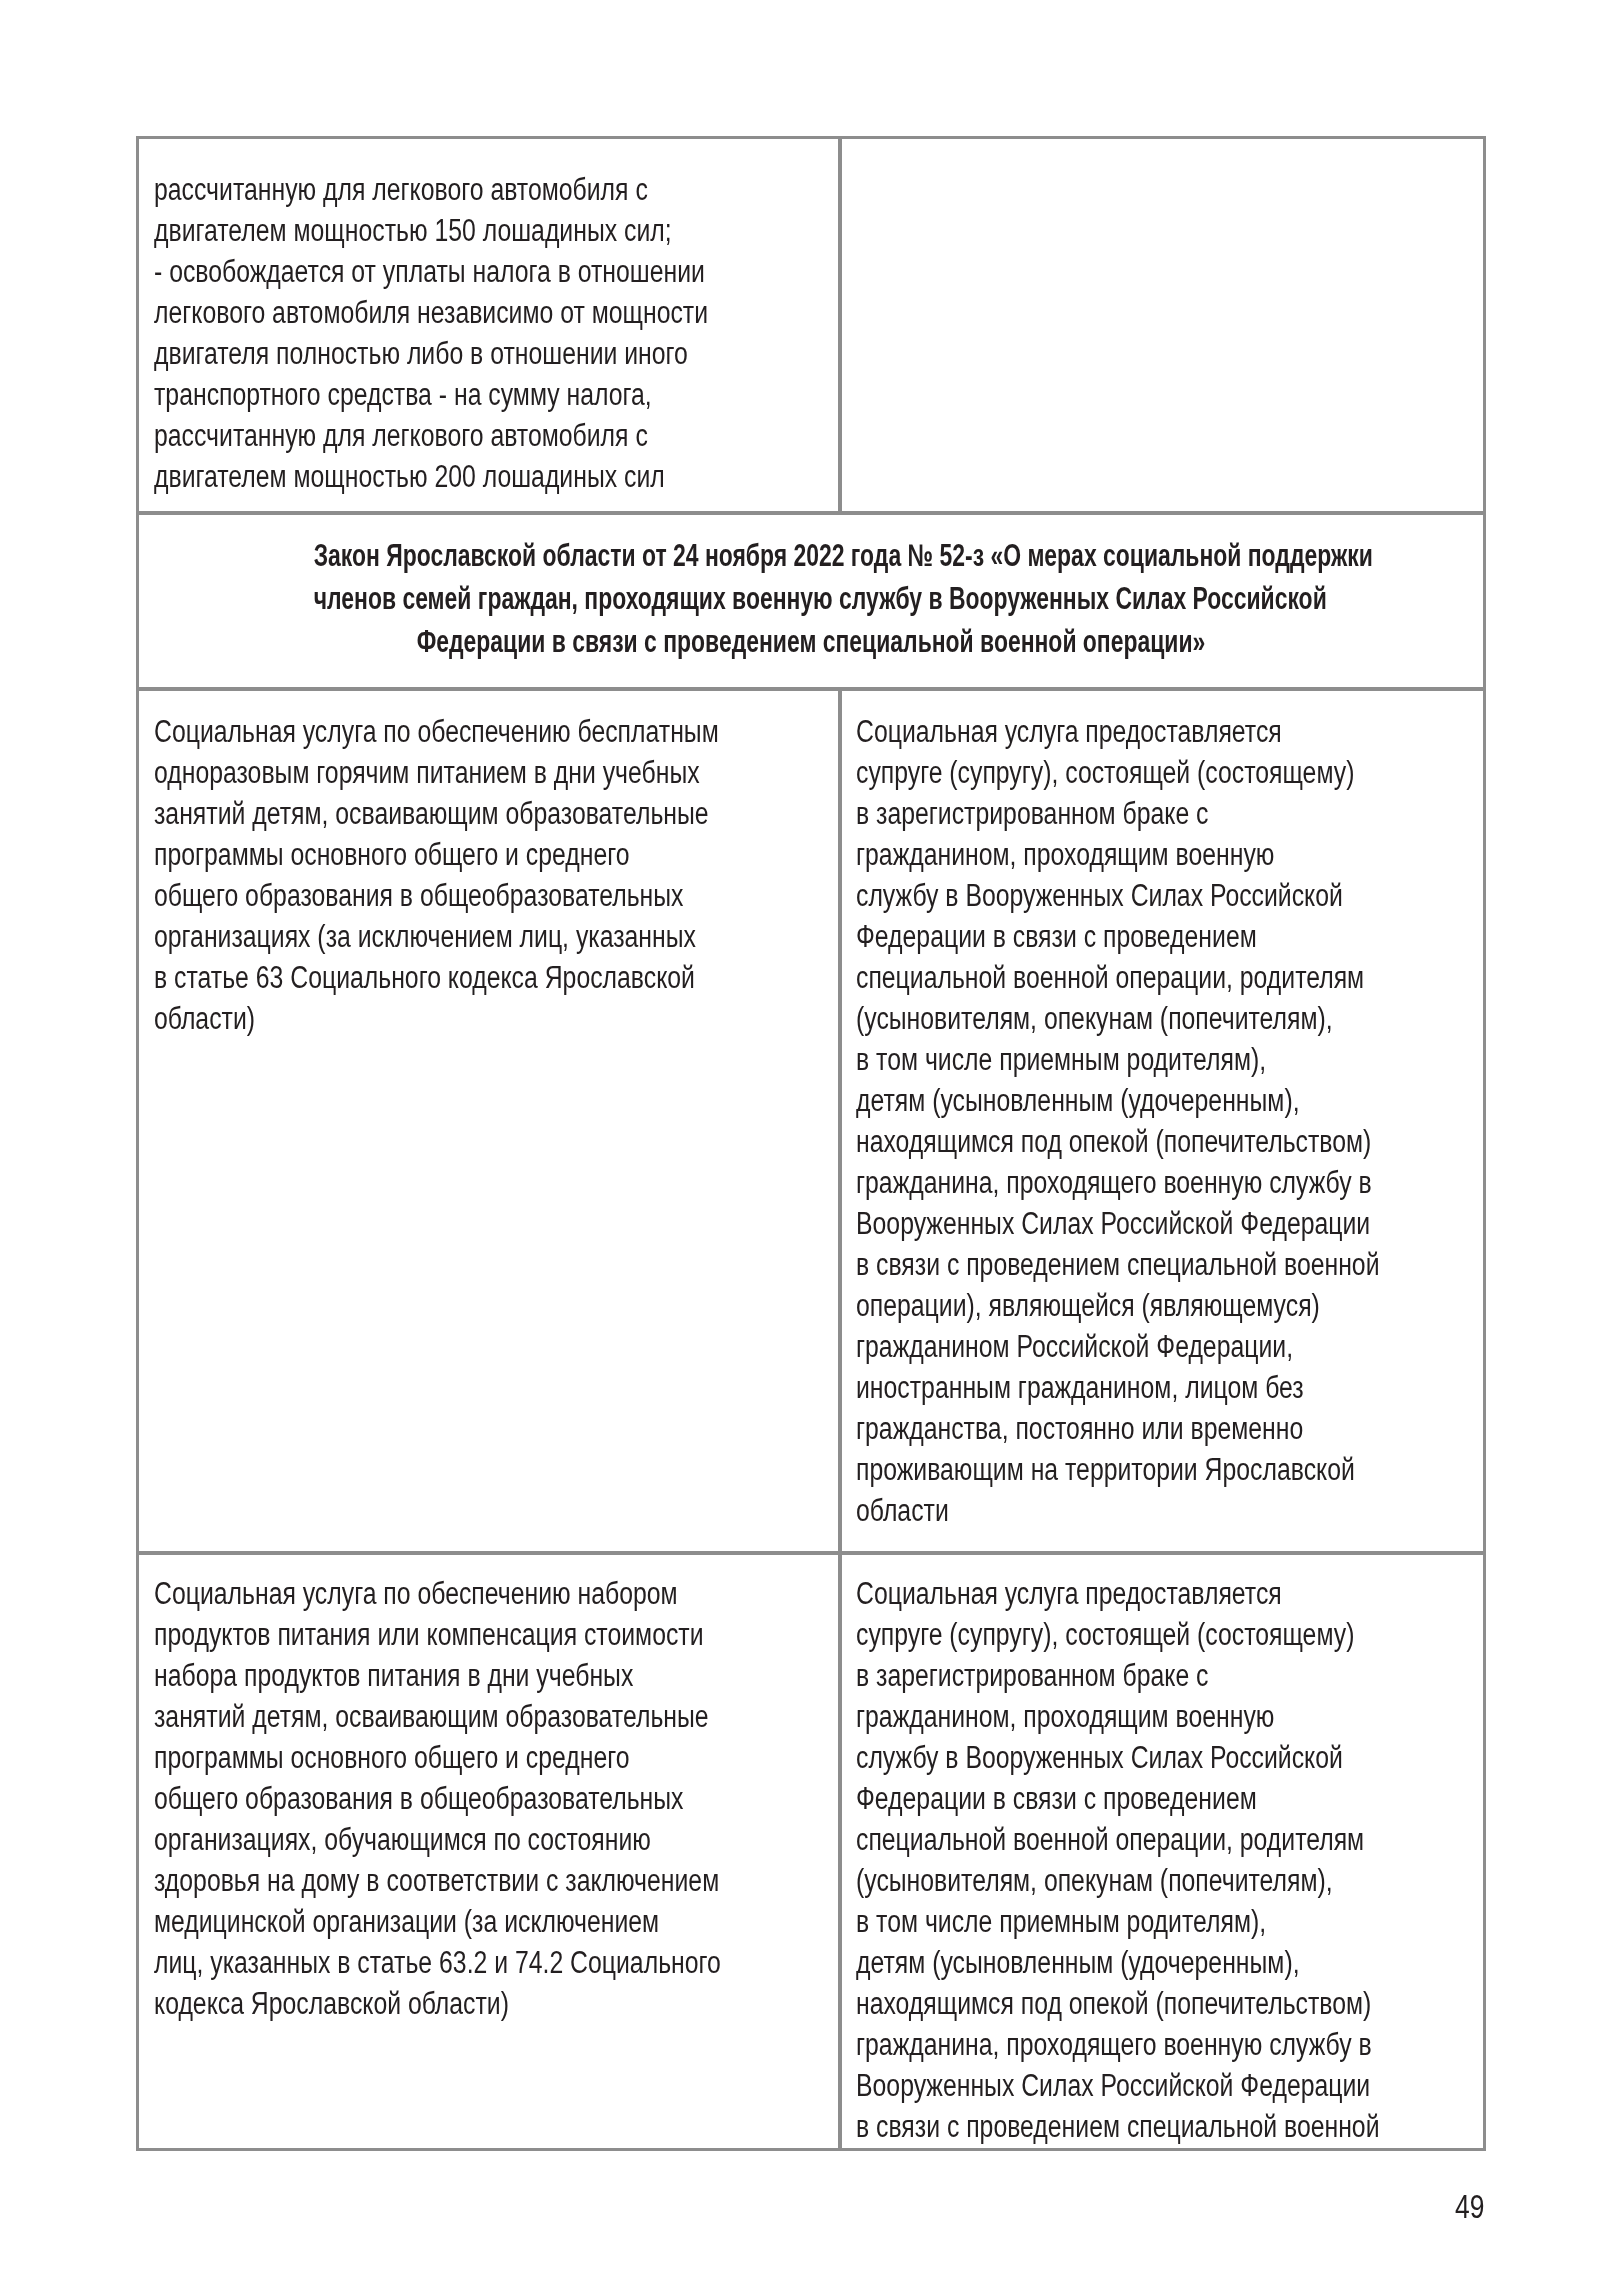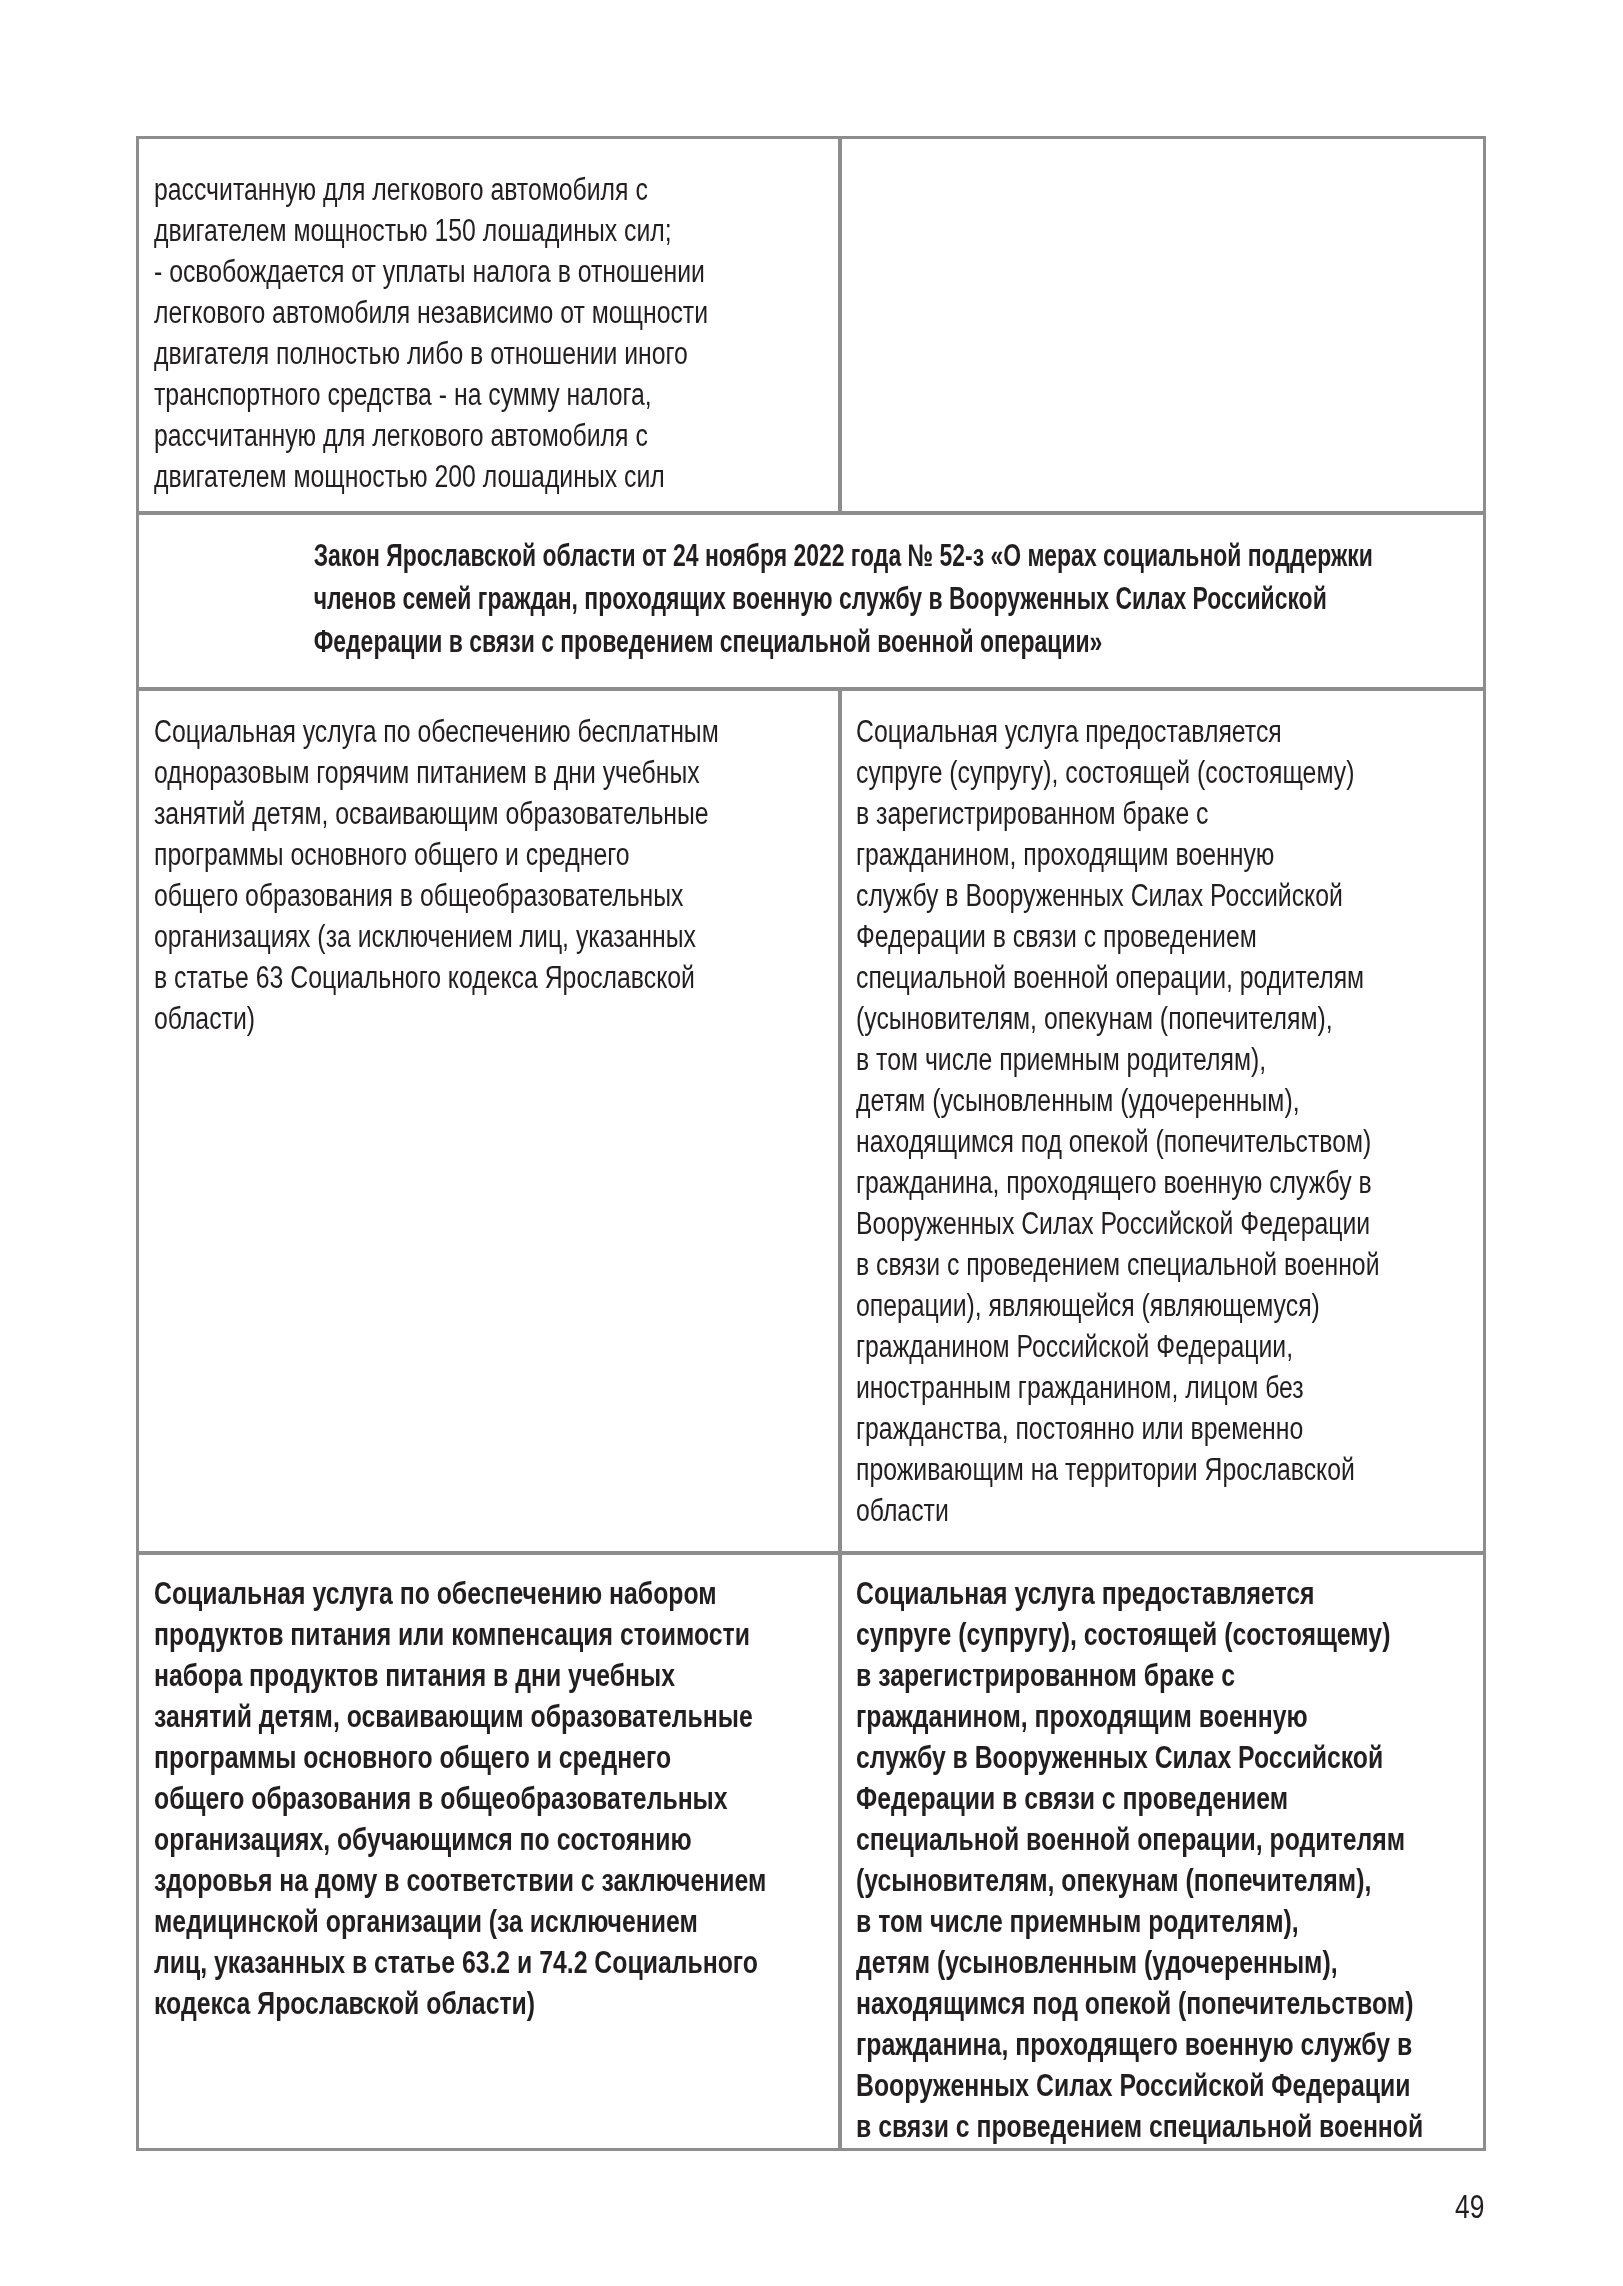--- a/index.html
+++ b/index.html
@@ -9,21 +9,21 @@
   .tbl { position:absolute; left:136px; top:136px; width:1350px; height:2015px;
          border:3.6px solid #8d8d8d; box-sizing:border-box; }
   .row { position:absolute; left:0; width:100%; box-sizing:border-box; }
   .hline { position:absolute; left:0; width:100%; height:3.6px; background:#8d8d8d; }
   .vline { position:absolute; width:3.6px; background:#8d8d8d; left:699px; }
   .cell { position:absolute; box-sizing:border-box; }
   .cell.left { left:14.5px; }
   .cell.right { left:717px; }
   .line { display:block; height:41px; line-height:41px; font-size:31px;
           white-space:nowrap; transform-origin:0 50%; transform:scaleX(0.80); }
-  .hdr { position:absolute; left:0; width:100%; text-align:left; }
+  .hdr { position:absolute; left:0; width:100%; text-align:center; }
   .hdr .hl { display:block; height:43px; line-height:43px; font-size:31px; font-weight:bold;
              white-space:nowrap; transform:scaleX(0.74); transform-origin:50% 50%; }
   .pagenum { position:absolute; left:1455px; top:2187px; font-size:33px; line-height:40px;
              transform:scaleX(0.8); transform-origin:0 50%; }
 </style>
 </head>
 <body>
 
 <div class="page">
   <div class="tbl">
@@ -83,21 +83,21 @@
           <span class="line">гражданином Российской Федерации,</span>
           <span class="line">иностранным гражданином, лицом без</span>
           <span class="line">гражданства, постоянно или временно</span>
           <span class="line">проживающим на территории Ярославской</span>
           <span class="line">области</span>
         </div>
     </div>
     <div class="vline" style="top:552px; height:860px;"></div>
     <div class="hline" style="top:1412px;"></div>
 
-    <div class="row" style="top:1416px; height:706px;font-weight:bold;">
+    <div class="row" style="top:1416px; height:706px;">
       <div class="cell left" style="top:18px;">
           <span class="line">Социальная услуга по обеспечению набором</span>
           <span class="line">продуктов питания или компенсация стоимости</span>
           <span class="line">набора продуктов питания в дни учебных</span>
           <span class="line">занятий детям, осваивающим образовательные</span>
           <span class="line">программы основного общего и среднего</span>
           <span class="line">общего образования в общеобразовательных</span>
           <span class="line">организациях, обучающимся по состоянию</span>
           <span class="line">здоровья на дому в соответствии с заключением</span>
           <span class="line">медицинской организации (за исключением</span>

